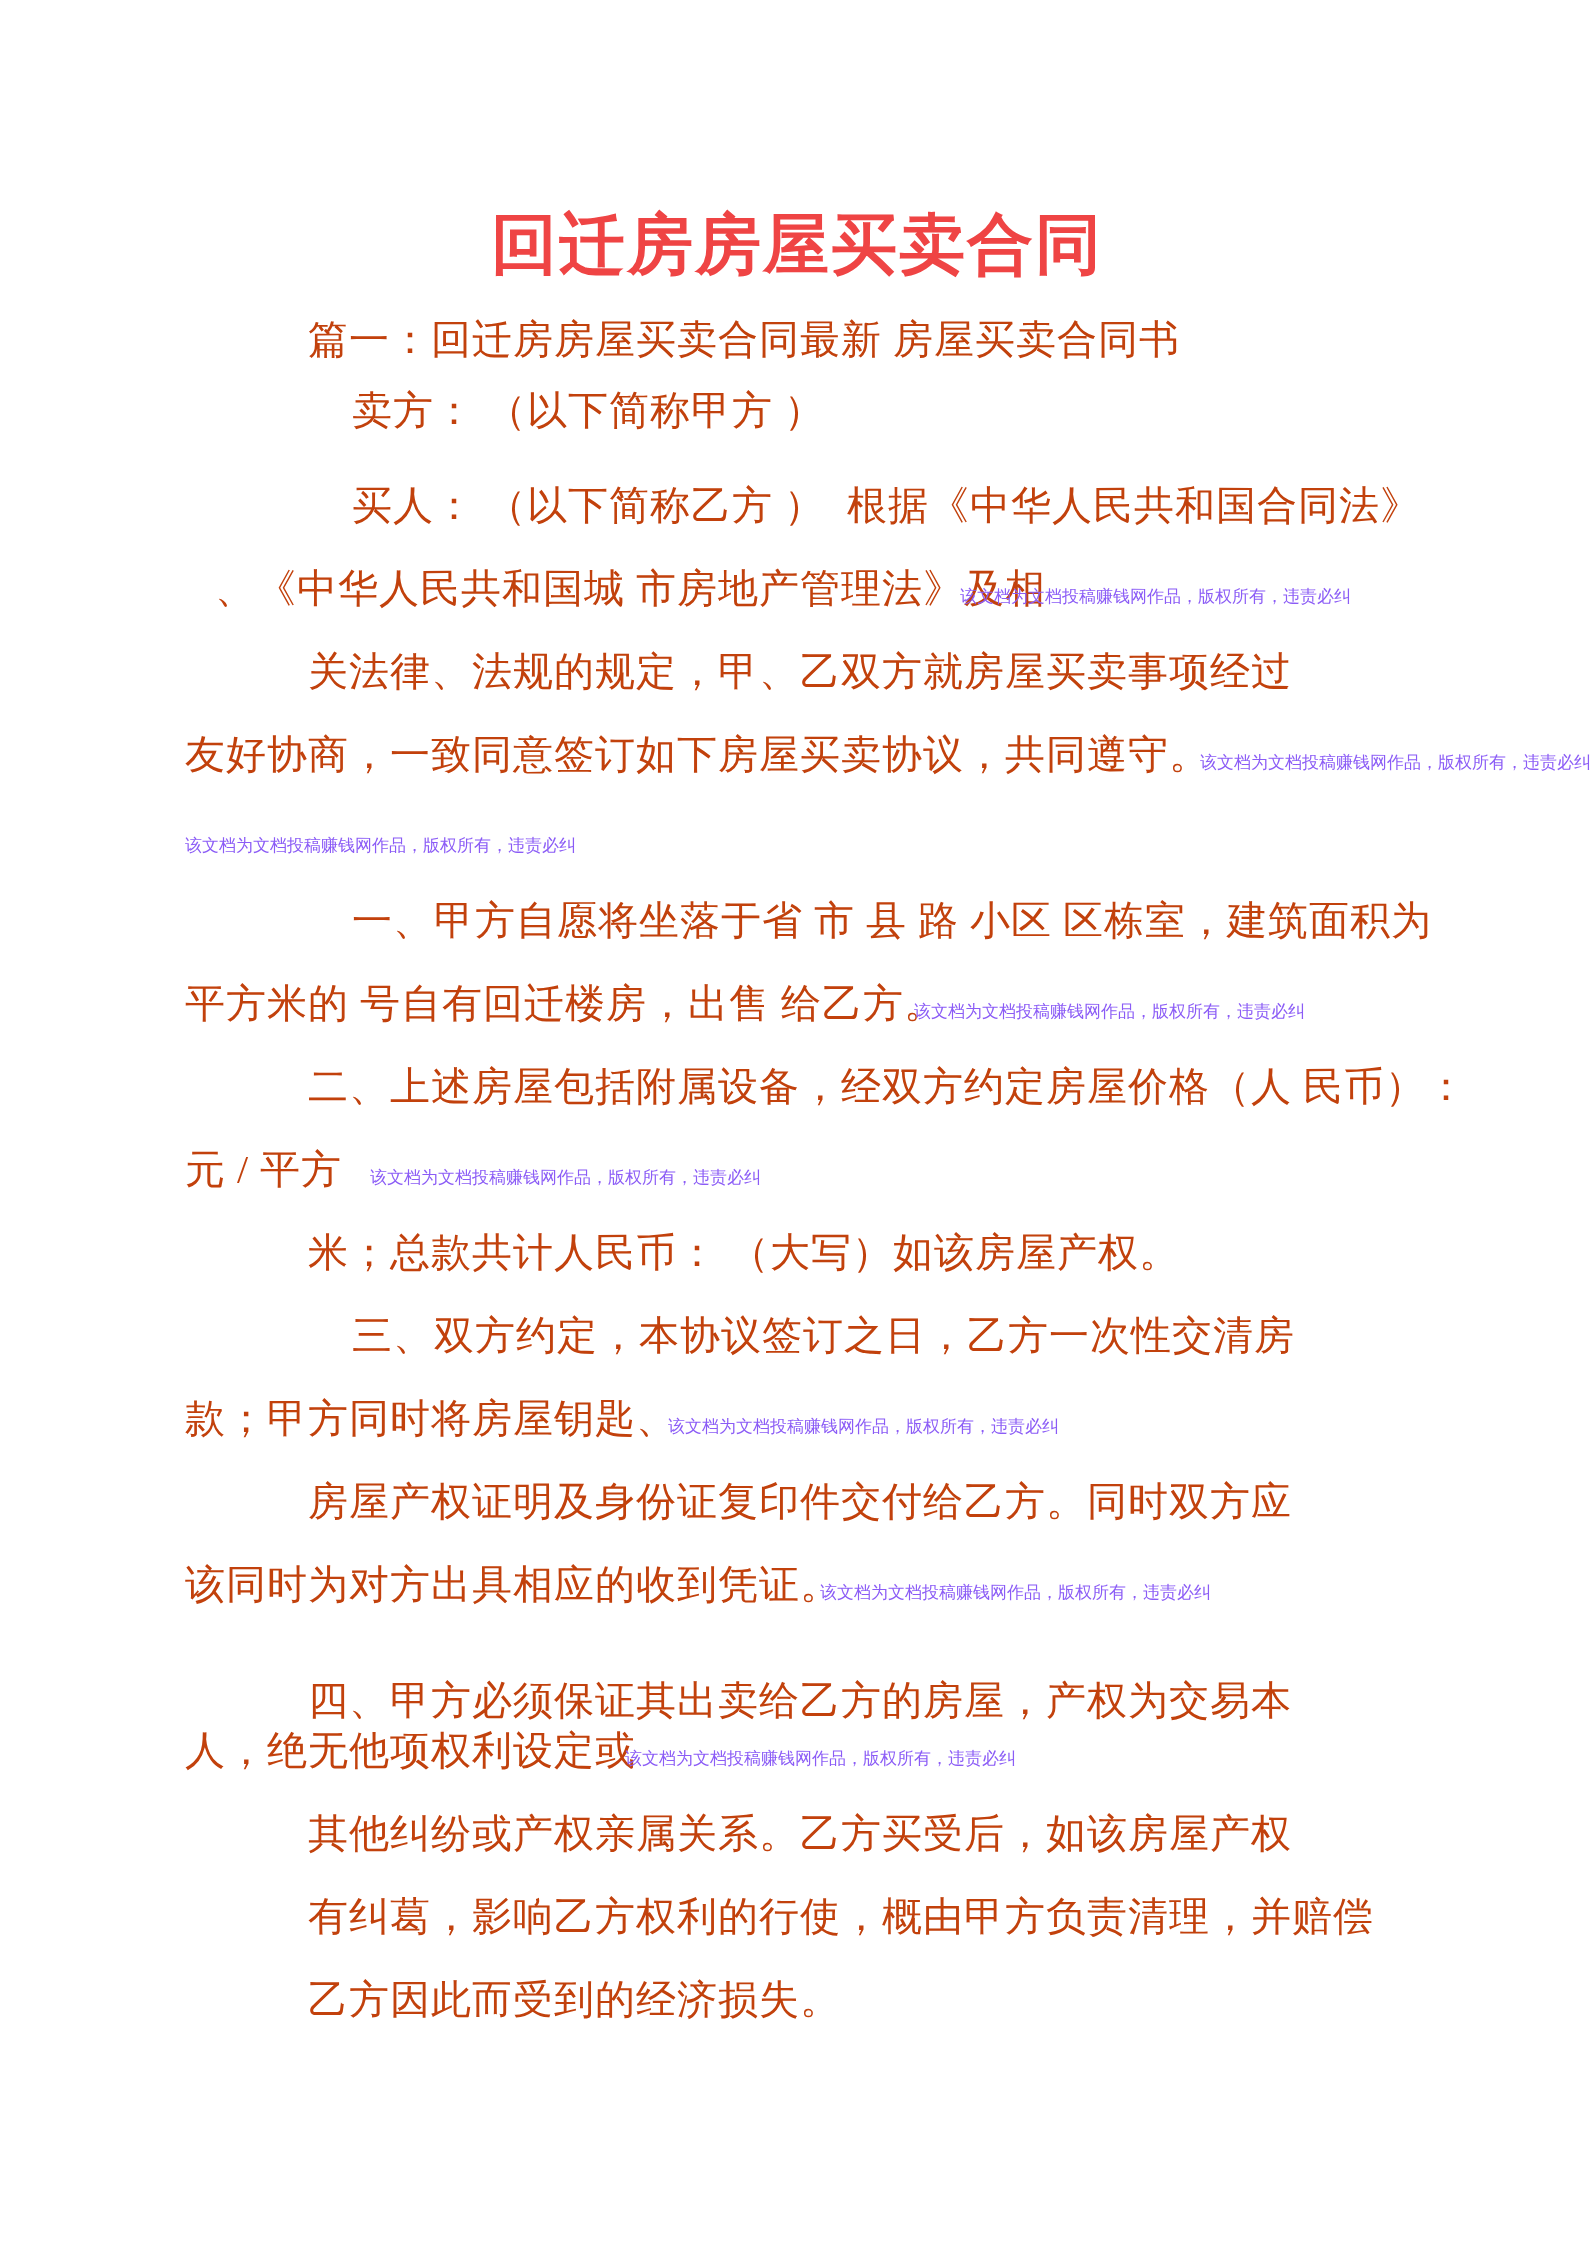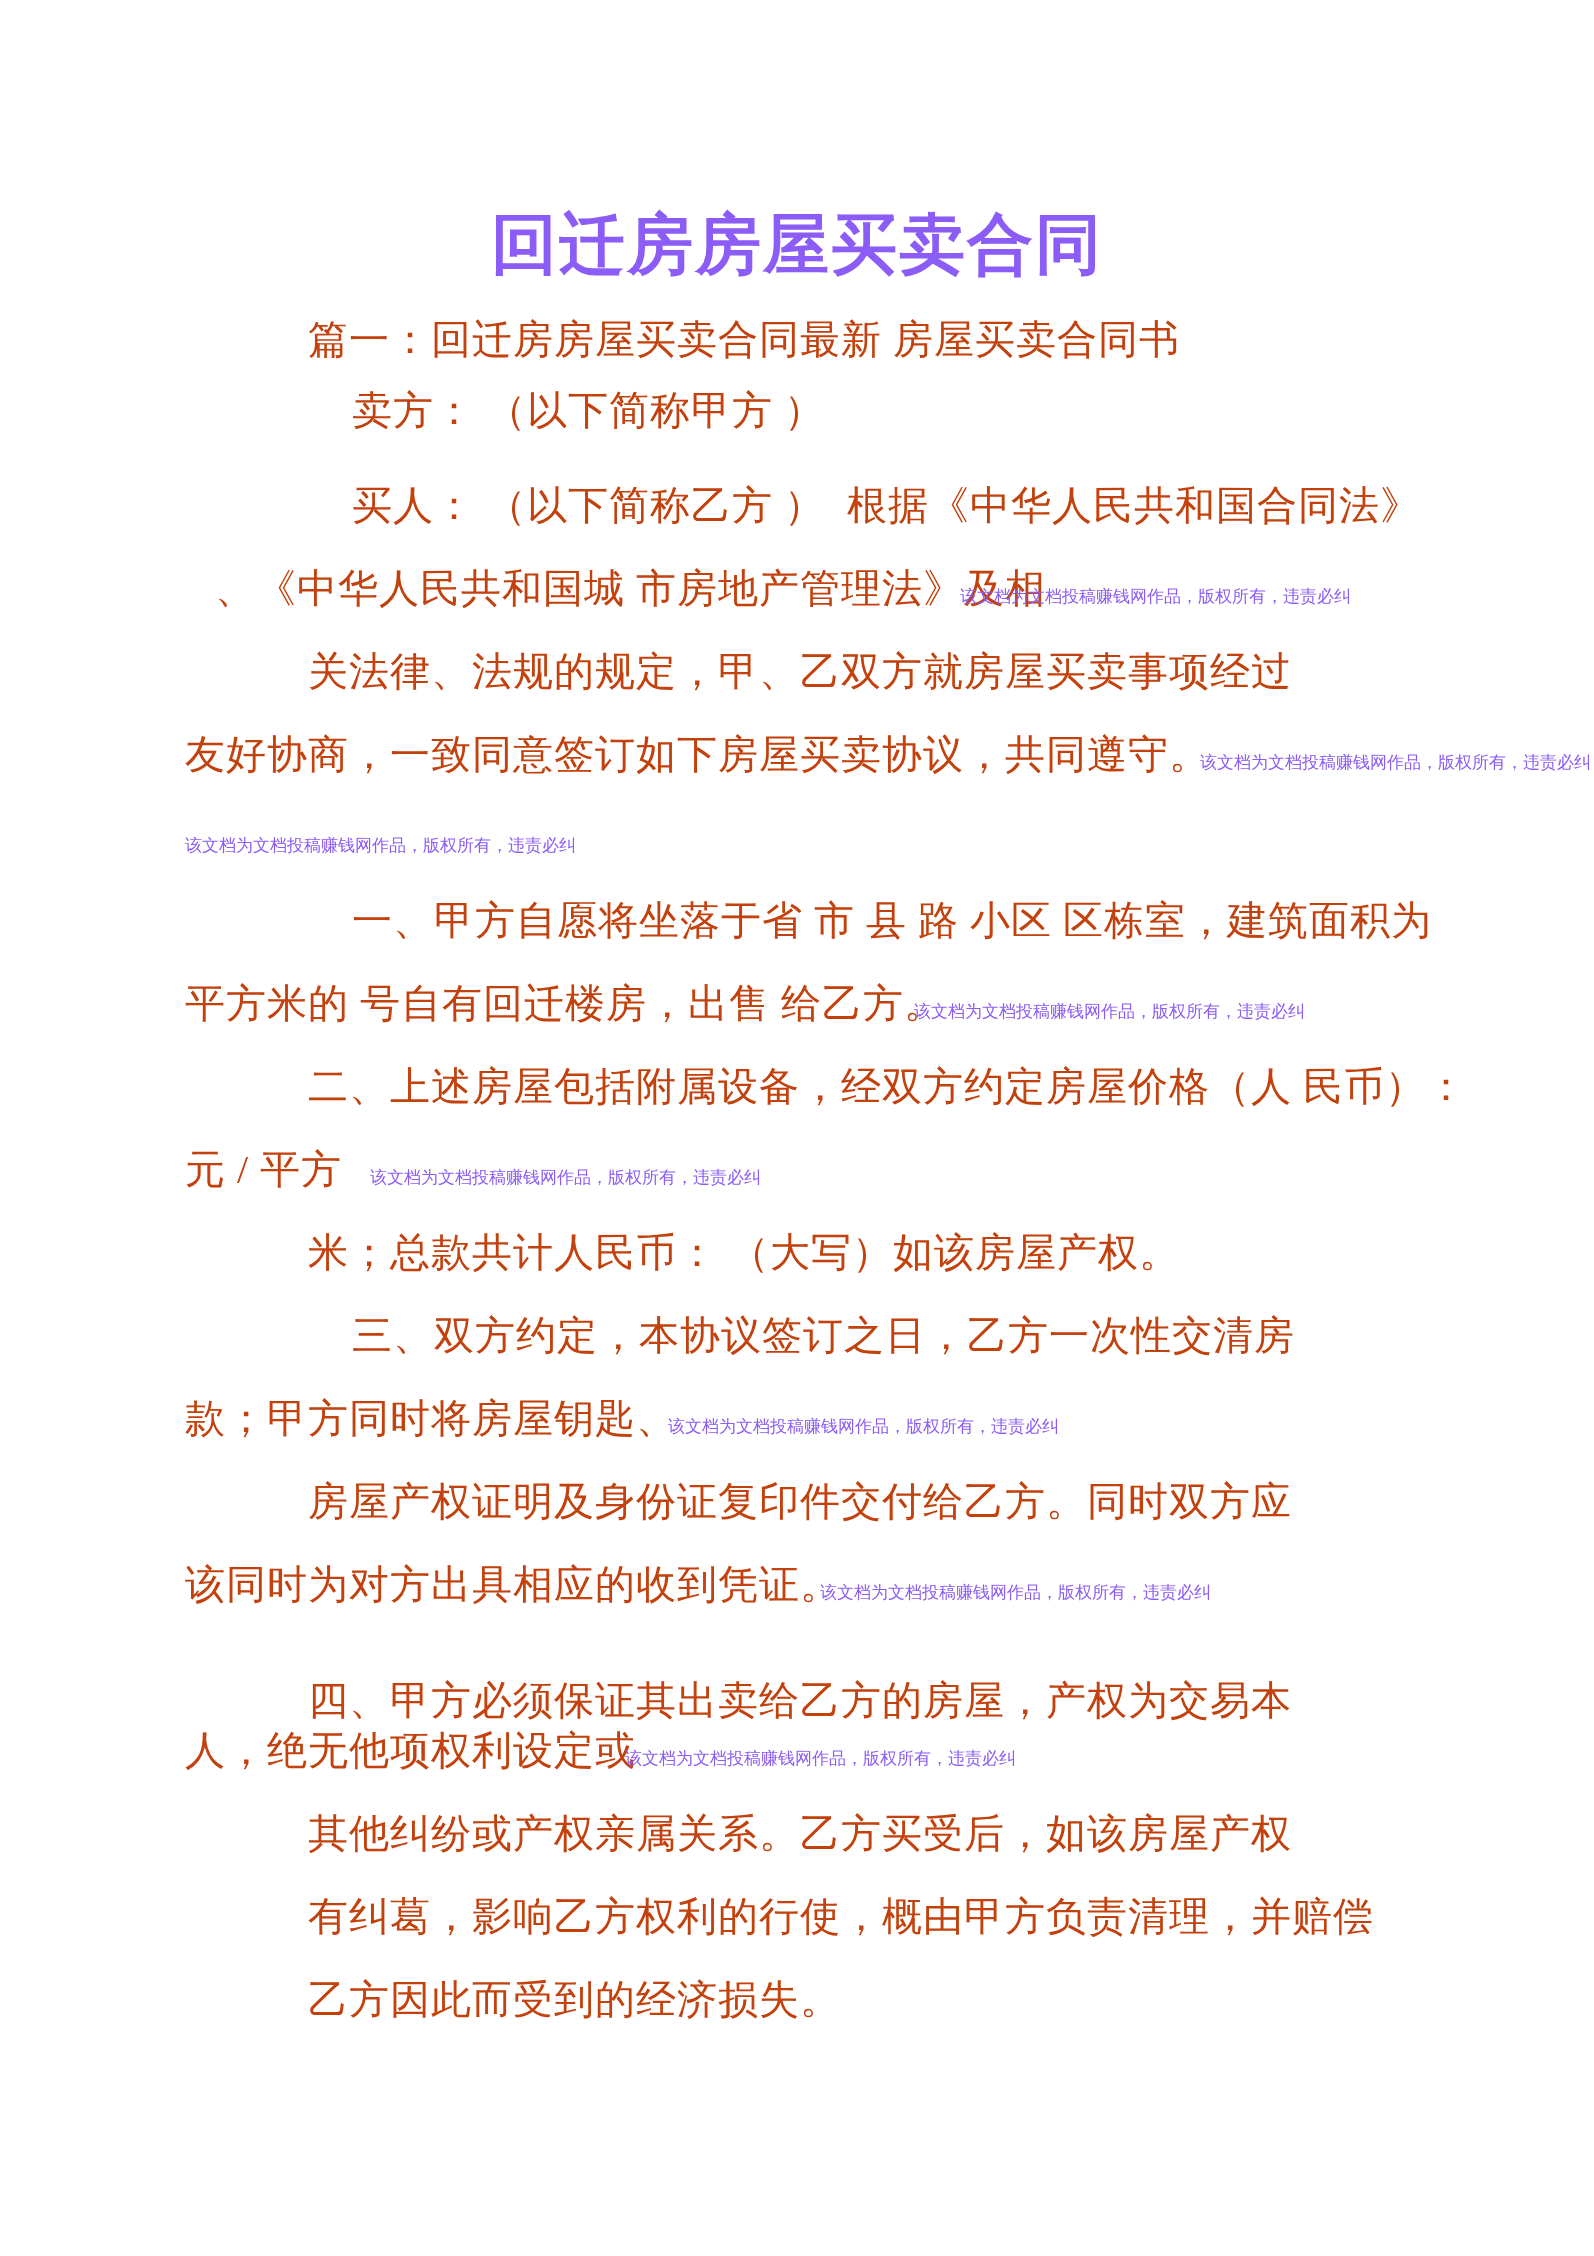--- a/index.html
+++ b/index.html
@@ -18,21 +18,21 @@
   .doc-title {
     position: absolute;
     top: 200px;
     left: 0;
     width: 100%;
     text-align: center;
     font-family: "Liberation Sans", "DejaVu Sans", sans-serif;
     font-weight: bold;
     font-size: 66px;
     letter-spacing: 2px;
-    color: #8b5cf6;
+    color: #ef4444;
     white-space: pre;
   }
   .line {
     position: absolute;
     height: 46px;
     font-size: 40px;
     line-height: 46px;
     color: #c2410c;
     white-space: pre;
     letter-spacing: 1px;

